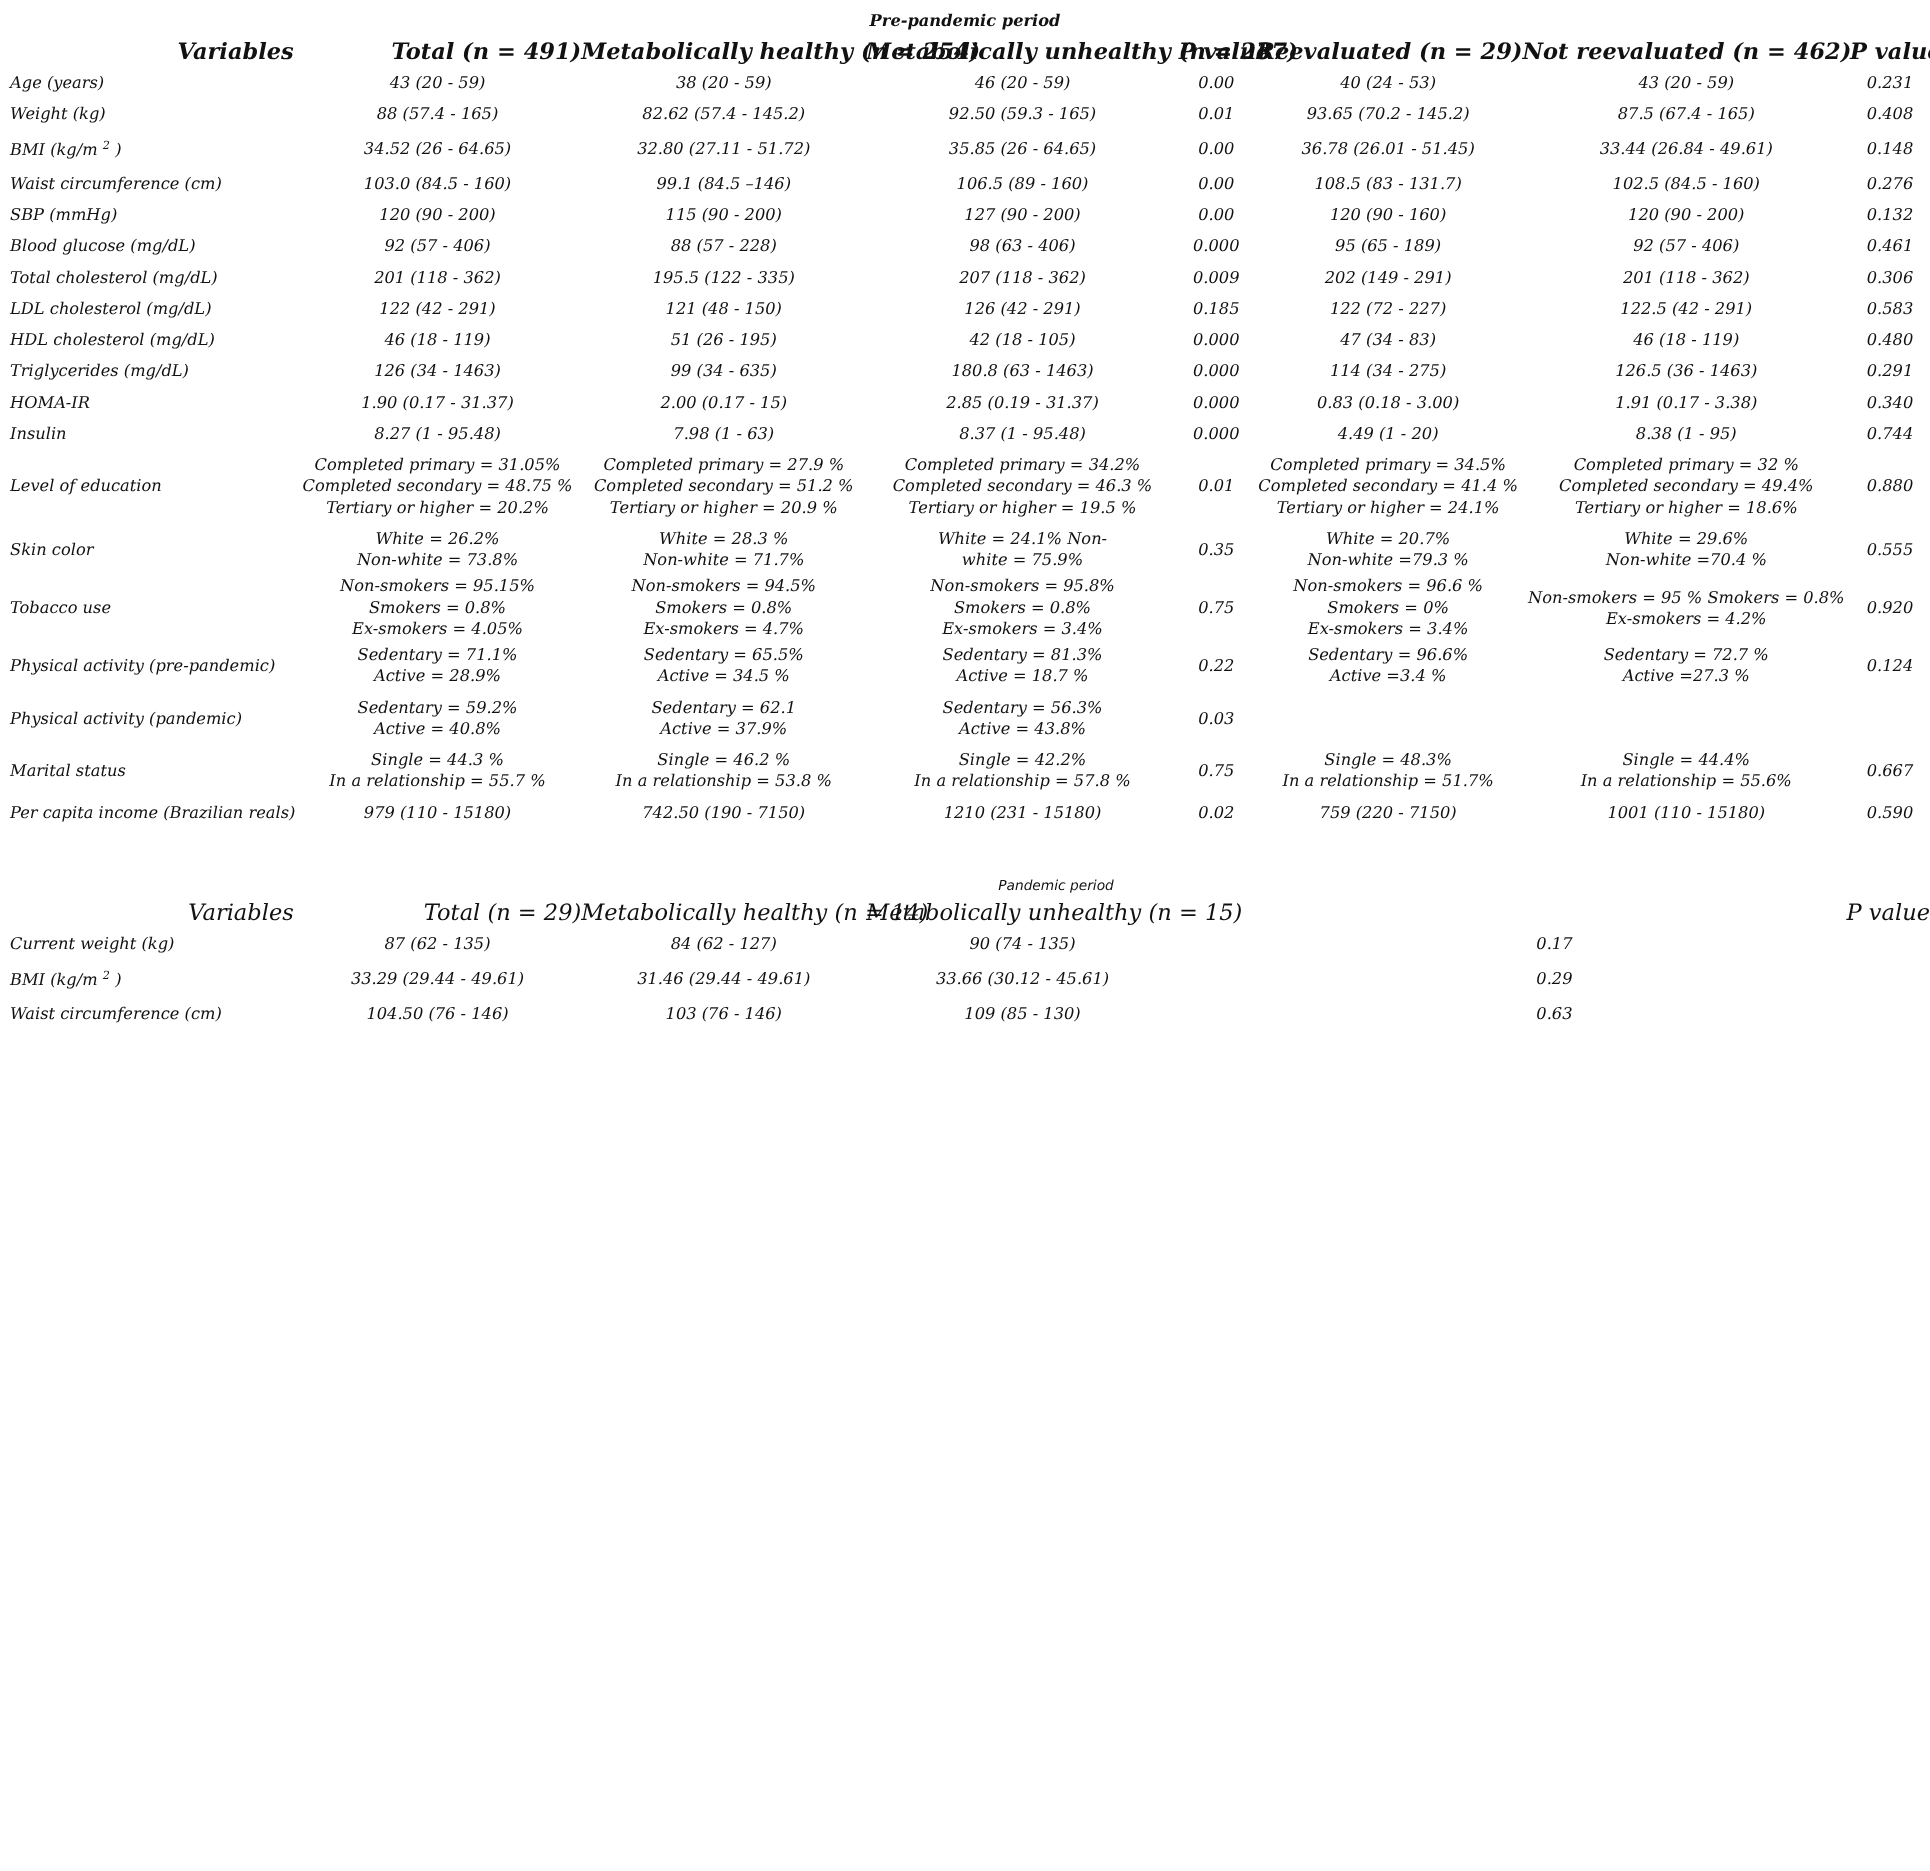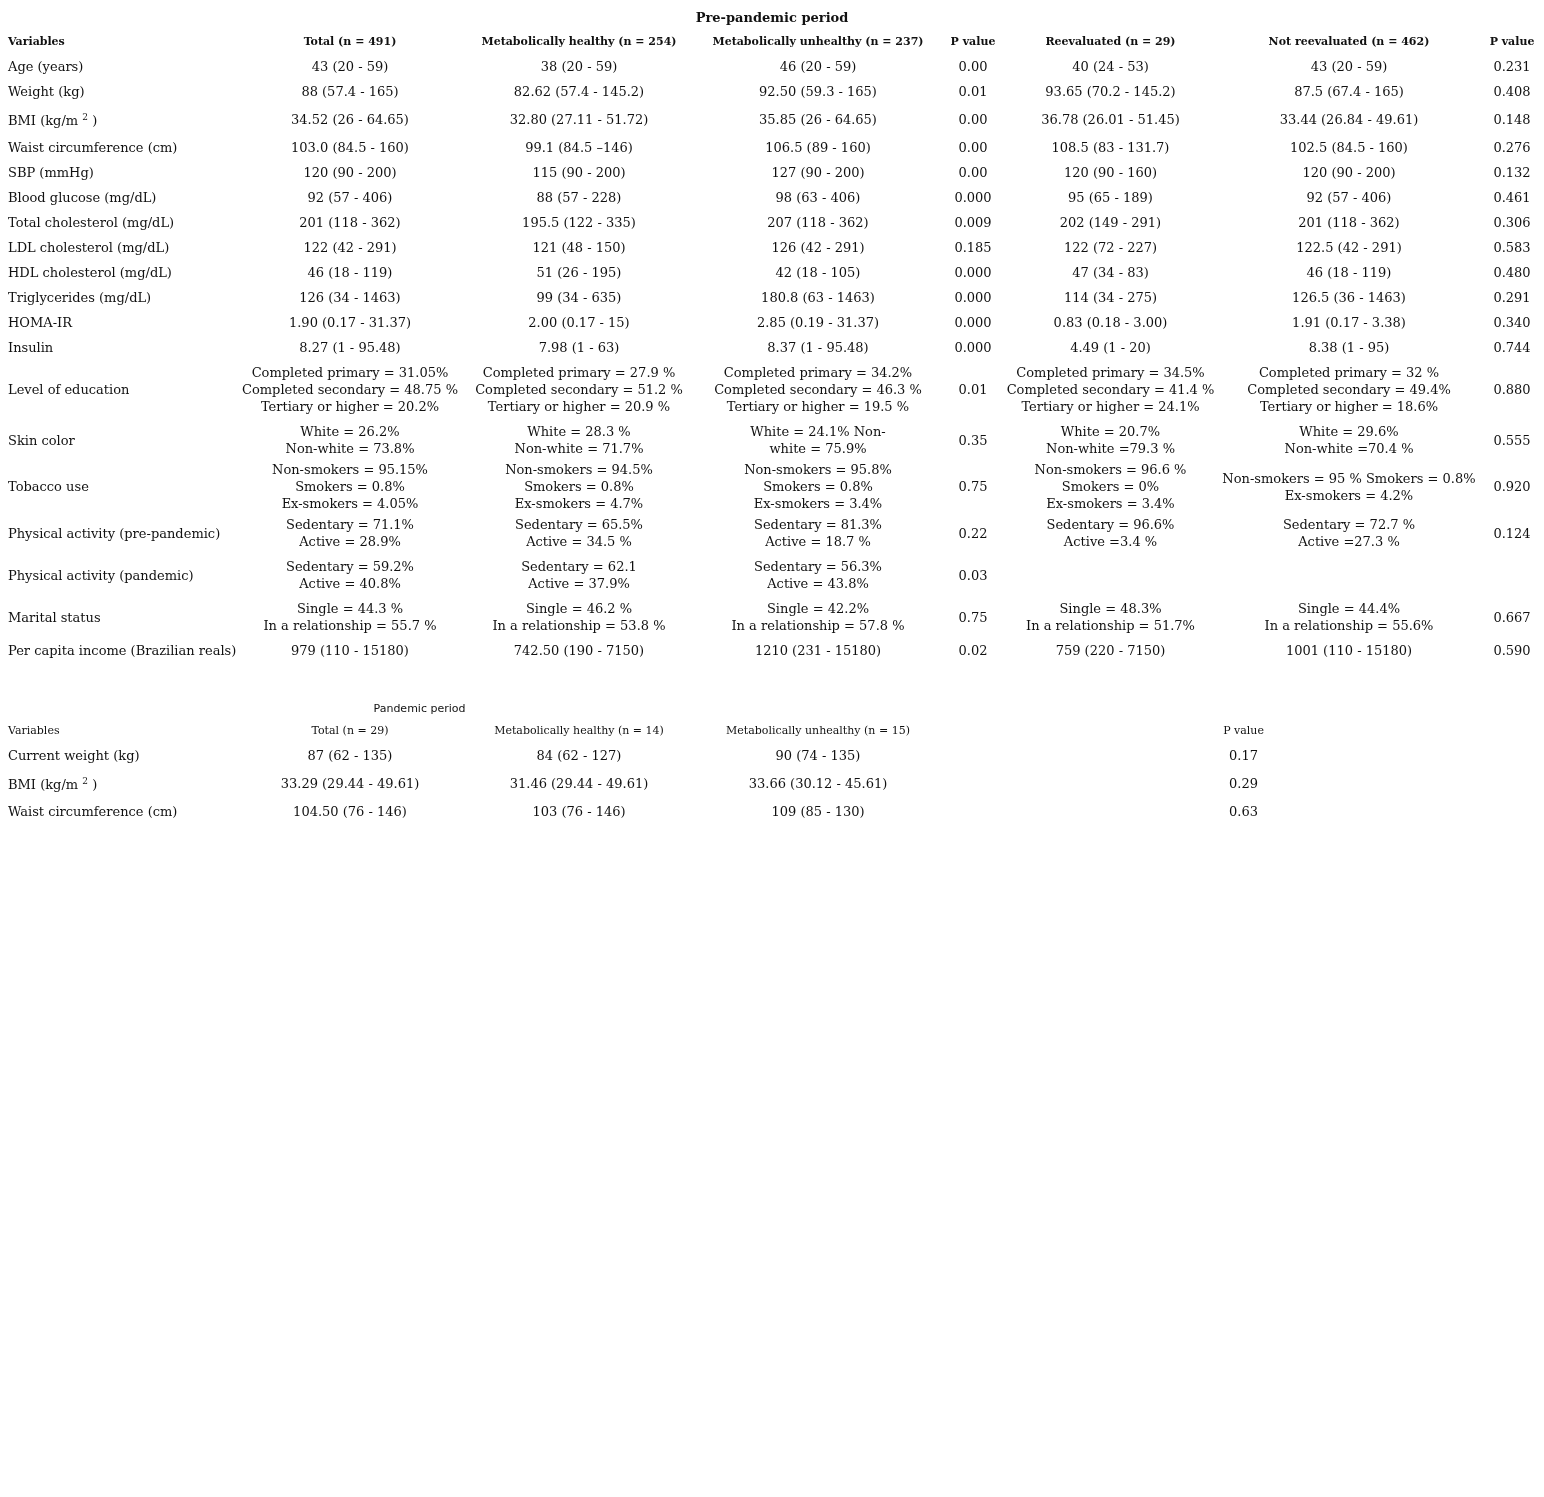--- a/index.html
+++ b/index.html
@@ -2,27 +2,27 @@
 <html><head>
 <meta charset="utf-8">
 <style>
   html, body { margin: 0; padding: 0; background: #ffffff; }
   body {
     width: 1544px; height: 1497px; overflow: hidden;
     font-family: "DejaVu Serif", "Liberation Serif", serif;
     font-size: 13px; color: #111;
   }
   .wrap { position: relative; width: 1544px; }
-  table { border-collapse: collapse; table-layout: fixed; }
+  table { border-collapse: collapse; table-layout: fixed; font-style: italic; }
   #pre { position: absolute; left: 0; top: 6px; width: 1544px; }
   #pan { position: absolute; left: 0; top: 699px; width: 1544px; }
   td, th { padding: 0; text-align: center; vertical-align: middle; font-weight: normal; line-height: 17px; white-space: nowrap; }
   td.var, th.var { text-align: left; padding-left: 8px; }
   .title-row td { height: 22px; font-weight: bold; font-size: 13px; }
-  .head-row th { height: 26px; font-weight: bold; font-size: 11px; }
+  .head-row th { height: 26px; font-weight: bold; font-size: 18px; text-align: right; }
   .r1 td { height: 25px; }
   .r1b td { height: 31px; }
   .r2 td { height: 42px; }
   .r3 td { height: 59px; }
   .r3s td { height: 51px; }
   .sub-title td { height: 18px; font-size: 11px; font-family: "DejaVu Sans", "Liberation Sans", sans-serif; }
   #pan .head-row th { font-weight: normal; }
   #pan tr.r1 td { height: 25px; margin-top: 24px; }
   #pan tr.r1b td { height: 31px; }
   .ml { white-space: pre-line; }
@@ -291,21 +291,21 @@
   <table id="pan">
     <colgroup>
       <col style="width:235px">
         <col style="width:230px">
         <col style="width:228px">
         <col style="width:250px">
       <col style="width:601px">
     </colgroup>
     <tbody id="pan-body">
       <tr class="sub-title">
-        <td colspan="4" style="padding-right:0;"><span style="position:relative;left:-52px;">Pandemic period</span></td>
+        <td colspan="4" style="text-align:right;padding-right:0;"><span style="position:relative;left:-52px;">Pandemic period</span></td>
         <td></td>
       </tr>
       <tr class="head-row">
         <th class="var">Variables</th>
         <th>Total (n = 29)</th>
         <th>Metabolically healthy (n = 14)</th>
         <th>Metabolically unhealthy (n = 15)</th>
         <th>P value</th>
       </tr>
     <tr class="r1">

